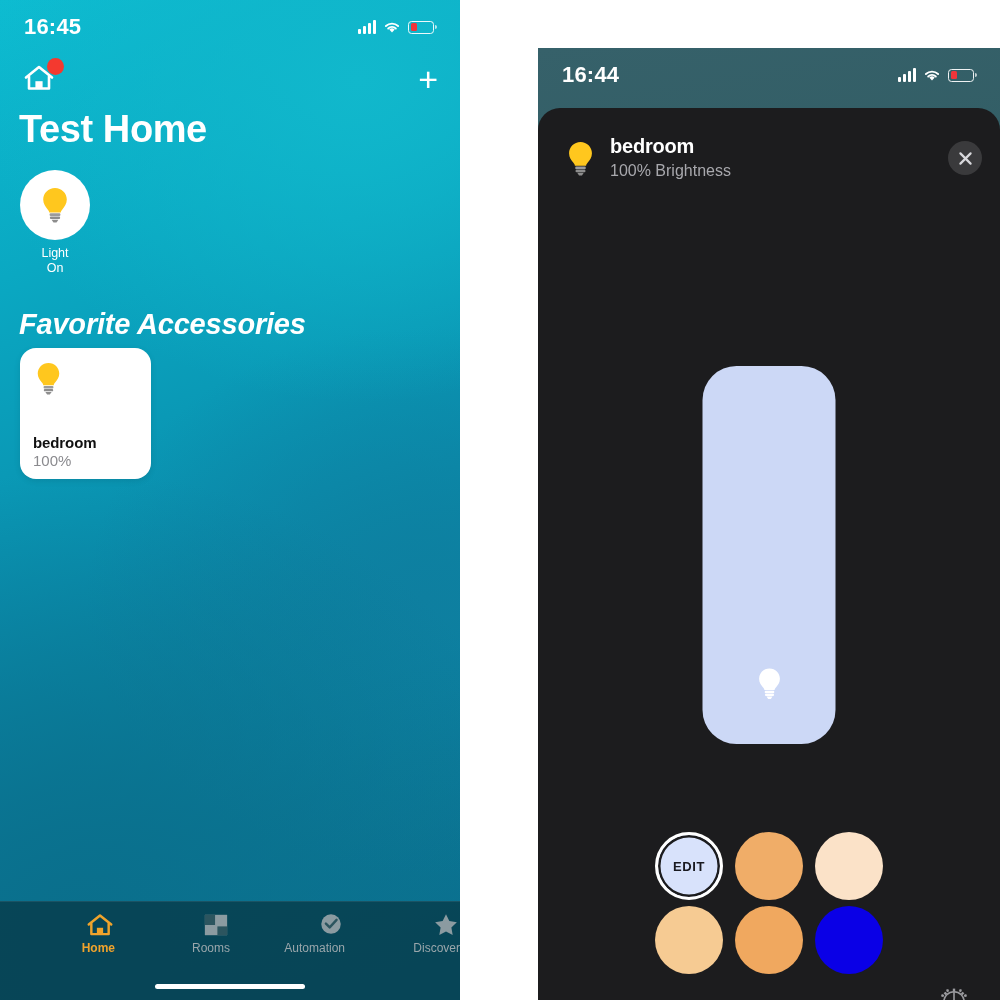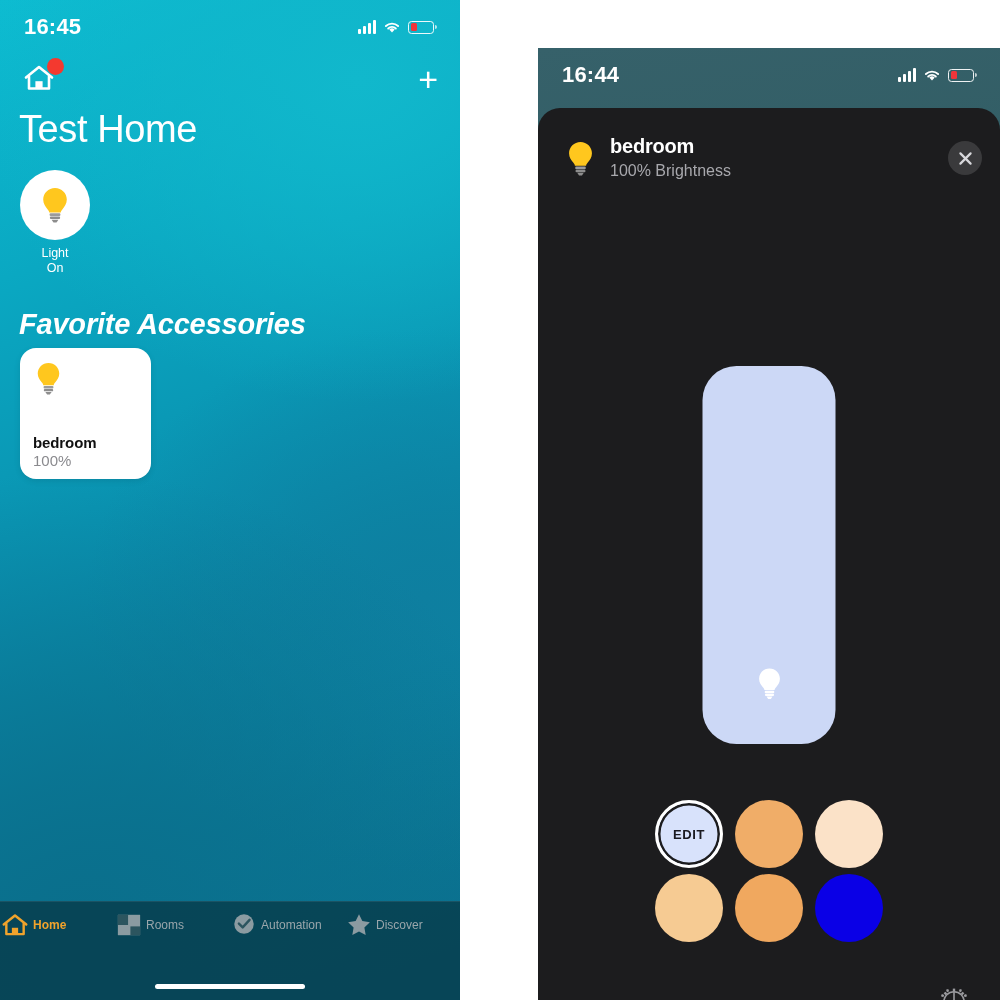--- a/index.html
+++ b/index.html
@@ -77,21 +77,21 @@
     background: #f4392f;
   }
   .plus-btn {
     color: #ffffff; font-size: 34px; line-height: 1;
     font-weight: 300; cursor: pointer; user-select:none;
     margin-top: -2px;
   }
 
   .home-title {
     position: absolute; top: 108px; left: 19px;
-    color: #ffffff; font-size: 38px; font-weight: normal;
+    color: #ffffff; font-size: 38px; font-weight: bold;
     letter-spacing: -0.4px;
   }
 
   .scene-wrap {
     position: absolute; top: 170px; left: 18px;
     width: 74px; text-align: center;
   }
   .scene-circle {
     width: 70px; height: 70px; border-radius: 50%;
     background: #ffffff;
@@ -124,21 +124,21 @@
 
   .tabbar {
     position: absolute; left: 0; right: 0; bottom: 0;
     height: 88px;
     background: rgba(6,58,72,0.78);
     border-top: 1px solid rgba(255,255,255,0.08);
     display: flex; align-items: flex-start;
     padding-top: 10px;
   }
   .tab {
-    flex: 1; display:flex; flex-direction: row; align-items:center; gap: 3px;
+    flex: 1; display:flex; flex-direction: column; align-items:flex-end; gap: 3px;
     cursor: pointer;
   }
   .tab-label { font-size: 12px; }
   .tab.active .tab-label { color: #f0a32c; font-weight: bold; }
   .tab .tab-label { color: #9aa6ab; }
   .home-indicator {
     position: absolute; bottom: 11px; left: 50%; transform: translateX(-50%);
     width: 150px; height: 5px; border-radius: 3px; background: #ffffff;
   }
 
@@ -175,21 +175,21 @@
     position: absolute; left: 50%; transform: translateX(-50%);
     top: 258px; width: 133px; height: 378px;
     border-radius: 34px;
     background: #ccd8f6;
     display: flex; align-items: flex-end; justify-content: center;
     padding-bottom: 42px; box-sizing: border-box;
     cursor: pointer;
   }
 
   .swatch-grid {
-    position: absolute; top: 690px; left: 50%; transform: translateX(-50%);
+    position: absolute; top: 722px; left: 50%; transform: translateX(-50%);
     width: 232px;
     display: grid;
     grid-template-columns: repeat(3, 72px);
     grid-template-rows: repeat(2, 72px);
     gap: 2px 8px;
     justify-content: center;
   }
   .swatch {
     width: 68px; height: 68px; border-radius: 50%;
     cursor: pointer; position: relative;

